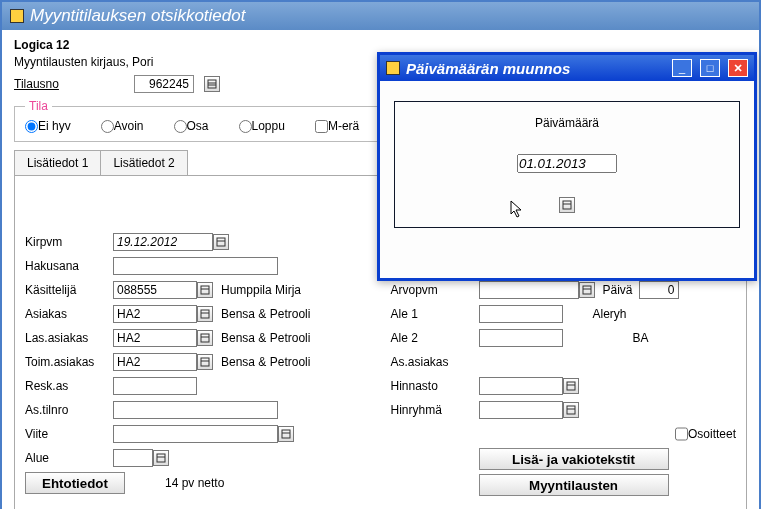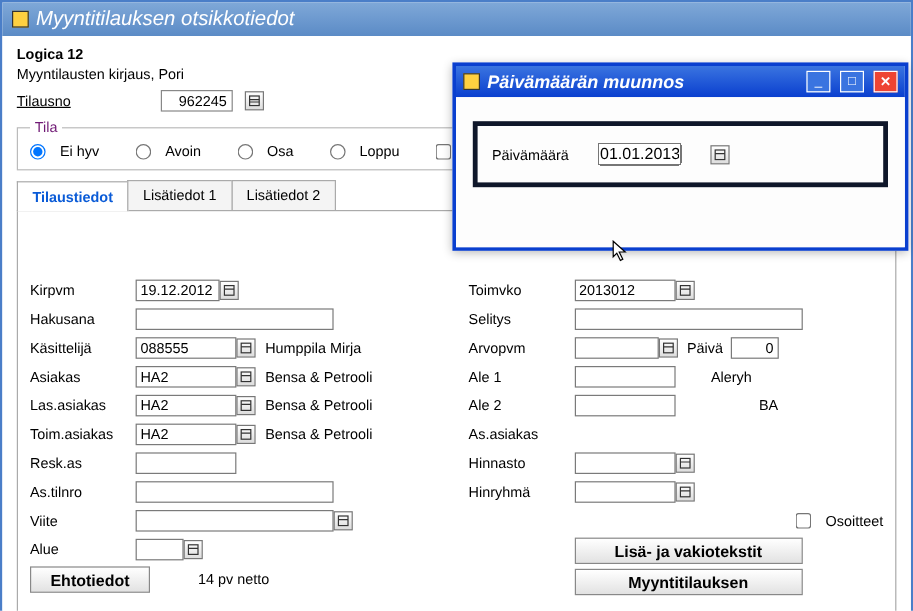--- a/index.html
+++ b/index.html
@@ -16,49 +16,49 @@
   .sub-line { margin-bottom: 6px; }
   
   .tilausno-row { display: flex; align-items: center; gap: 10px; margin-bottom: 6px; }
   .tilausno-row .lbl { width: 110px; text-decoration: underline; }
   .val-box { background: #fff; border: 1px solid #888; padding: 1px 4px; min-width: 60px; text-align: right; display: inline-block; height: 18px; line-height: 15px; }
   
   .dots-btn { width: 16px; height: 16px; border: 1px solid #777; background: linear-gradient(#fff,#ddd); display: inline-flex; align-items: center; justify-content: center; cursor: pointer; }
   .dots-btn svg { width: 10px; height: 10px; }
   
   fieldset.tila { border: 1px solid #bbb; padding: 6px 10px 8px 10px; margin-bottom: 8px; color:#555;}
-  fieldset.tila legend { padding: 0 4px; color:#701a75;}
+  fieldset.tila legend { padding: 0 4px; color:#ec4899;}
   .tila-row { display: flex; gap: 30px; align-items: center; }
-  .radio-item, .check-item { display: flex; align-items: center; gap: 12px; color: #000;}
+  .radio-item, .check-item { display: flex; align-items: center; gap: 0; color: #000;}
   
   .tabs { display: flex; border-bottom: 1px solid #aaa; }
   .tab { padding: 5px 12px; border: 1px solid #aaa; border-bottom: none; background: #f4f4f4; cursor: pointer; margin-right: -1px; position: relative; }
   .tab.active { background: #fff; color: #0a5bd7; font-weight: bold; top: 1px; }
   
   .tab-body { border: 1px solid #aaa; border-top: none; padding: 12px 10px; display: flex; gap: 20px; }
   .col { flex: 1; margin-top: 44px; }
   .frow { display: flex; align-items: center; margin-bottom: 4px; min-height: 20px; }
   .frow .lab { width: 88px; flex-shrink:0; }
   .frow input { height: 18px; border: 1px solid #7a7a7a; padding: 0 3px; font-size: 12px; }
   .w60 { width: 84px; }
-  .w90 { width: 70px; }
+  .w90 { width: 100px; font-style: italic; }
   .w130 { width: 165px; }
   .desc { margin-left: 8px; white-space: nowrap; }
   .rlab { margin-left: 8px; }
   .wide-btn { height: 22px; border: 1px solid #888; background: linear-gradient(#fff,#e2e2e2); padding: 0 10px; min-width: 190px; text-align: center; cursor: pointer; font-weight: bold;}
   
   
   .dialog { position: absolute; left: 377px; top: 52px; width: 380px; border: 3px solid #0a3fcf; background: #fff; box-shadow: 0 2px 8px rgba(0,0,0,0.3); z-index: 10; }
   .dlg-title { background: linear-gradient(to bottom, #3a74e0, #0a3fcf); color: #fff; padding: 4px 6px; display: flex; align-items: center; gap: 6px; height: 26px;}
   .dlg-title .icon { width: 14px; height: 14px; background: #ffd040; border: 1px solid #333; }
   .dlg-title .t { font-size: 15px; font-style: italic; font-weight: bold; flex: 1; }
   .winbtn { width: 20px; height: 18px; border: 1px solid #fff; background: #3a74e0; color: #fff; display: inline-flex; align-items: center; justify-content: center; font-size: 11px; cursor: pointer; margin-left:2px;}
   .winbtn.close { background: #e43; border-color:#fff; font-weight:bold;}
   .dlg-body { padding: 20px 14px 50px 14px; background:#fdfdfd; }
-  .dlg-field { border: 4px solid #0f172a; padding: 14px 12px; display: flex; align-items: center; gap: 24px; }
+  .dlg-field { border: 1px solid #0f172a; padding: 14px 12px; display: flex; align-items: center; gap: 24px; flex-direction: column; }
   .cursor-ptr { position:absolute; left:510px; top:200px; z-index:20;}
   input[type=radio], input[type=checkbox]{ margin:0;}
 </style>
 </head>
 <body>
 
 <div class="outer">
   <div class="main-titlebar">
     <span class="icon"></span>
     <span>Myyntitilauksen otsikkotiedot</span>
@@ -99,21 +99,20 @@
             <span>Loppu</span>
           </label>
         <label class="check-item">
             <input type="checkbox" style="">
             <span>M-erä</span>
           </label>
       </div>
     </fieldset>
 
     <div class="tabs">
-      <div class="tab active">Tilaustiedot</div>
       <div class="tab">Lisätiedot 1</div>
       <div class="tab">Lisätiedot 2</div>
     </div>
 
     <div class="tab-body">
       <div class="col">
         <div class="frow">
             <span class="lab">Kirpvm</span>
             <input class="w90" value="19.12.2012" style="">
             <span class="dots-btn">
@@ -270,21 +269,21 @@
               <input type="checkbox" style="">
               <span>Osoitteet</span>
             </label>
           </div>
         <div class="frow">
             <span class="lab"></span>
             <button class="wide-btn">Lisä- ja vakiotekstit</button>
           </div>
         <div class="frow">
             <span class="lab"></span>
-            <button class="wide-btn">Myyntitilauksen</button>
+            <button class="wide-btn">Myyntilausten</button>
           </div>
       </div>
     </div>
   </div>
 </div>
 
 <div class="dialog">
   <div class="dlg-title">
     <span class="icon"></span>
     <span class="t">Päivämäärän muunnos</span>

